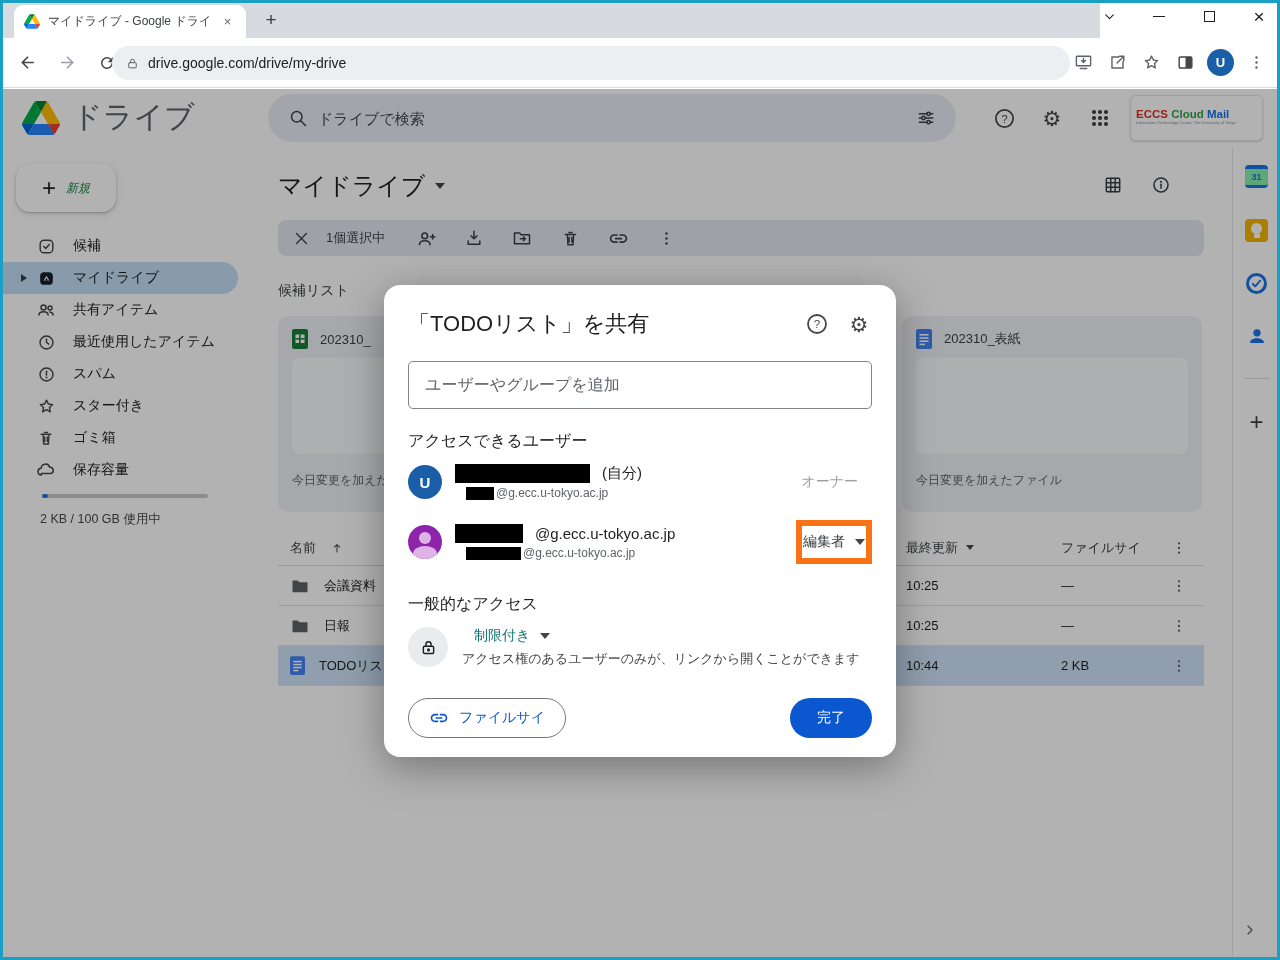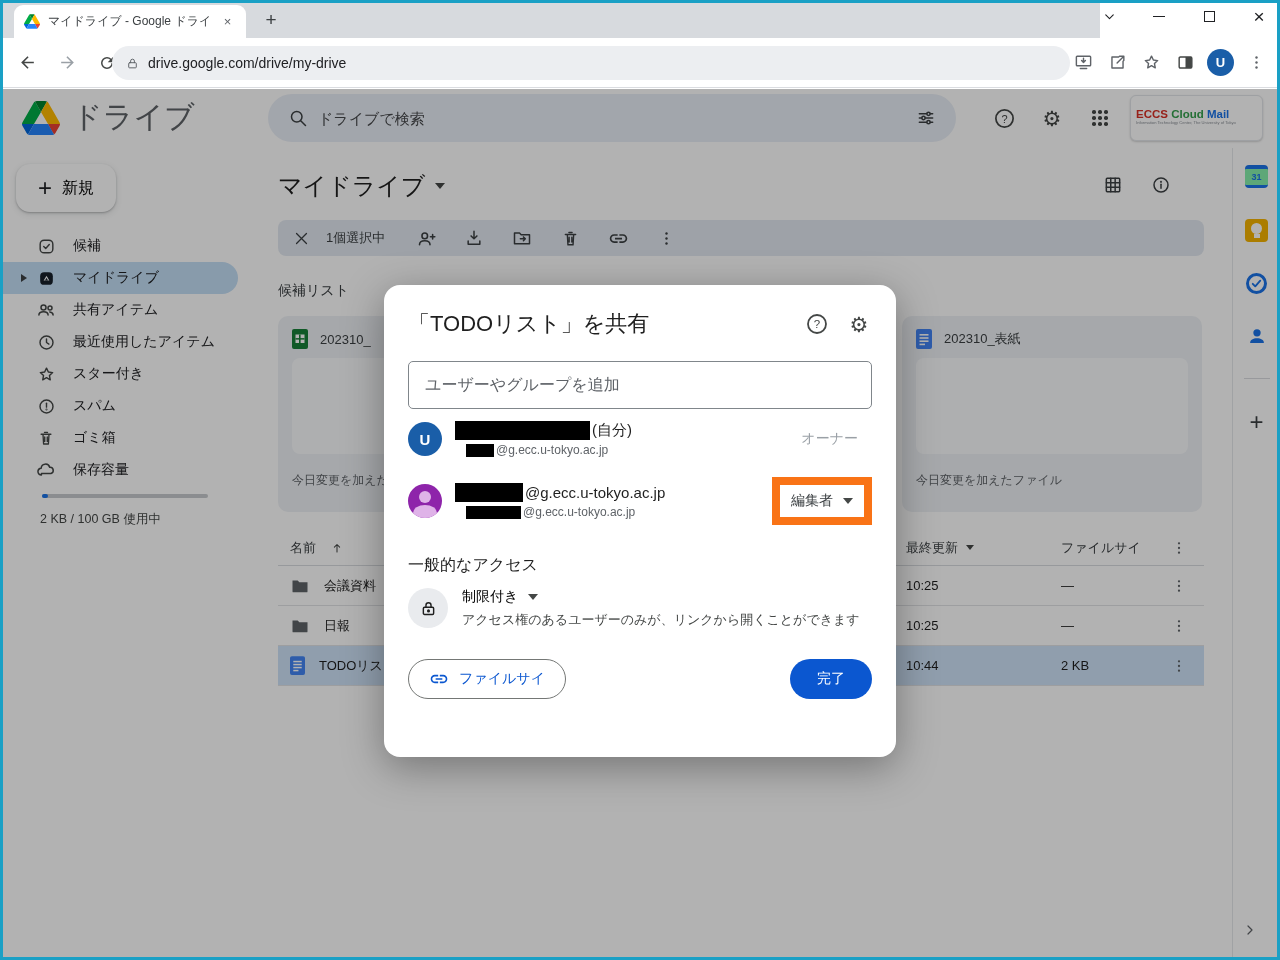--- a/index.html
+++ b/index.html
@@ -62,21 +62,21 @@
   .badge-title { font-size:11.5px; font-weight:bold; white-space:nowrap; }
   .badge-title .c1{color:#d93025} .badge-title .c2{color:#34a04c} .badge-title .c3{color:#1a73e8}
   .badge-sub { font-size:6px; color:#8a8f96; transform:scale(.68); transform-origin:left top; white-space:nowrap; margin-top:1px; }
 
   
   .sidebar { position:absolute; top:148px; left:0; width:256px; height:812px; background:#fff; }
   .new-btn { position:absolute; left:16px; top:16px; width:100px; height:48px; background:#fff; border-radius:14px;
              box-shadow:0 1px 2px rgba(60,64,67,.3), 0 2px 6px rgba(60,64,67,.15);
              display:flex; align-items:center; justify-content:center; gap:10px; cursor:pointer; }
   .new-plus { font-size:24px; font-weight:400; color:#202124; line-height:1; }
-  .new-label { font-size:16px; color:#000000; }
+  .new-label { font-size:12px; color:#15803d;font-style:italic; }
   .nav { position:absolute; top:82px; left:0; right:0; }
   .nav-item { position:relative; height:32px; display:flex; align-items:center; padding-left:36px; gap:17px;
               font-size:14px; color:#202124; margin-right:18px; border-radius:0 18px 18px 0; cursor:pointer; }
   .nav-item .nico { width:20px; height:20px; color:#444746; display:flex; align-items:center; justify-content:center; flex:none; }
   .nav-item.selected { background:#c3def5; font-weight:500; }
   .nav-item.selected .nico { color:#17202a; }
   .nav-caret { position:absolute; left:21px; top:12px; width:0; height:0;
                border-top:4.5px solid transparent; border-bottom:4.5px solid transparent; border-left:6px solid #3c4043; }
   .storage-bar { position:absolute; left:42px; top:346px; width:166px; height:4px; background:#c8cbce; border-radius:2px; }
   .storage-fill { width:6px; height:4px; background:#1a73e8; border-radius:2px; }
@@ -141,36 +141,36 @@
                padding:0 16px; font-size:16px; color:#1f1f1f; outline:none; font-family:inherit; background:#fff; }
   .dlg-input::placeholder { color:#5f6368; opacity:1; }
   .dlg-section { margin-top:22px; font-size:16px; color:#1f1f1f; }
   .user-row { display:flex; align-items:center; padding:8px 0; margin-top:4px; }
   .uavatar { width:34px; height:34px; border-radius:50%; flex:none; display:flex; align-items:center; justify-content:center; }
   .uavatar.blue { background:#1a5ea8; color:#fff; font-size:15px; font-weight:bold; }
   .uavatar.purple { background:#8e24aa; position:relative; overflow:hidden; }
   .p-head { position:absolute; left:11px; top:7px; width:12px; height:12px; border-radius:50%; background:#dfb3e8; }
   .p-body { position:absolute; left:5px; top:21px; width:24px; height:16px; border-radius:50%; background:#dfb3e8; }
   .user-meta { flex:1; margin-left:13px; }
-  .user-name { font-size:15px; color:#1f1f1f; display:flex; align-items:center; gap:2px; }
+  .user-name { font-size:15px; color:#1f1f1f; display:flex; align-items:center; gap:12px; }
   .user-name.strong { font-weight:500; }
   .user-email { font-size:12px; color:#5f6368; display:flex; align-items:center; gap:2px; margin-top:3px; margin-left:11px; }
   .redact { display:inline-block; background:#000; }
   .r-name1 { width:135px; height:19px; }
   .r-mail1 { width:28px;  height:13px; }
   .r-name2 { width:68px;  height:19px; }
   .r-mail2 { width:55px;  height:13px; }
   .role-owner { font-size:14px; color:#9aa0a6; padding-right:14px;text-align:center; }
-  .role-box { border:8px solid #f97316; padding:7px 11px; display:flex; align-items:center; gap:10px; cursor:pointer; }
+  .role-box { border:6px solid #f97316; padding:7px 1px; display:flex; align-items:center; gap:10px; cursor:pointer; }
   .role-box .txt { font-size:14px; color:#3c4043; }
   .access-row { display:flex; margin-top:12px; }
   .lock-circle { width:40px; height:40px; border-radius:50%; background:#e9ebee; color:#1f1f1f; flex:none;
                  display:flex; align-items:center; justify-content:center; }
   .access-meta { margin-left:14px; }
-  .access-label { display:flex; align-items:center; gap:10px; font-size:14px; color:#000000; cursor:pointer; }
+  .access-label { display:flex; align-items:center; gap:10px; font-size:14px; color:#0f766e; cursor:pointer;margin-left:12px; }
   .access-desc { margin-top:5px; font-size:13px; color:#444746; }
   .dlg-footer { display:flex; align-items:center; justify-content:space-between; margin-top:30px; }
   .copy-btn { height:40px; border-radius:20px; border:1px solid #747775; background:#fff; color:#0b57d0;
               display:flex; align-items:center; gap:10px; padding:0 20px; font-size:14px; cursor:pointer; font-family:inherit; }
   .done-btn { height:40px; border-radius:20px; border:none; background:#0b57d0; color:#fff; padding:0 27px;
               font-size:14px; cursor:pointer; font-family:inherit; }
 </style>
 </head>
 <body>
 
@@ -374,34 +374,34 @@
         <svg class="si" width="19" height="19" viewBox="0 0 24 24">
             <circle cx="12" cy="12" r="8.2"></circle>
             <path d="M12 7.5V12l3 2"></path>
           </svg>
       </span>
       <span>最近使用したアイテム</span>
     </div>
     <div class="nav-item">
       <span class="nico">
         <svg class="si" width="19" height="19" viewBox="0 0 24 24">
-            <path d="M12 4l2.35 4.9 5.4.7-4 3.75 1 5.35L12 16.1 7.25 18.7l1-5.35-4-3.75 5.4-.7z"></path>
-          </svg>
-      </span>
-      <span>スター付き</span>
+            <circle cx="12" cy="12" r="8.2"></circle>
+            <path d="M12 7.8v5"></path>
+            <circle cx="12" cy="15.8" r="0.4" fill="currentColor"></circle>
+          </svg>
+      </span>
+      <span>スパム</span>
     </div>
     <div class="nav-item">
       <span class="nico">
         <svg class="si" width="19" height="19" viewBox="0 0 24 24">
-            <circle cx="12" cy="12" r="8.2"></circle>
-            <path d="M12 7.8v5"></path>
-            <circle cx="12" cy="15.8" r="0.4" fill="currentColor"></circle>
-          </svg>
-      </span>
-      <span>スパム</span>
+            <path d="M12 4l2.35 4.9 5.4.7-4 3.75 1 5.35L12 16.1 7.25 18.7l1-5.35-4-3.75 5.4-.7z"></path>
+          </svg>
+      </span>
+      <span>スター付き</span>
     </div>
     <div class="nav-item">
       <span class="nico">
         <svg class="si" width="18" height="18" viewBox="0 0 24 24">
             <path d="M5.5 7h13M10 4.5h4M8 7l.8 13h6.4L16 7M10.3 10.5v6M13.7 10.5v6"></path>
           </svg>
       </span>
       <span>ゴミ箱</span>
     </div>
     <div class="nav-item">
@@ -662,20 +662,21 @@
       <svg width="24" height="24" viewBox="0 0 24 24">
           <circle cx="12" cy="12" r="9" fill="none" stroke="currentColor" stroke-width="1.8"></circle>
           <text x="12" y="16.2" font-size="11.5" text-anchor="middle" fill="currentColor">?</text>
         </svg>
     </span>
     <span class="ib gear-glyph">⚙</span>
   </div>
 
   <input class="dlg-input" placeholder="ユーザーやグループを追加" style="">
 
+  <div class="dlg-section">アクセスできるユーザー</div>
 
   <div class="user-row">
     <span class="uavatar blue">U</span>
     <span class="user-meta">
       <span class="user-name">
         <span class="redact r-name1"></span>
         <span>(自分)</span>
       </span>
       <span class="user-email">
         <span class="redact r-mail1"></span>

